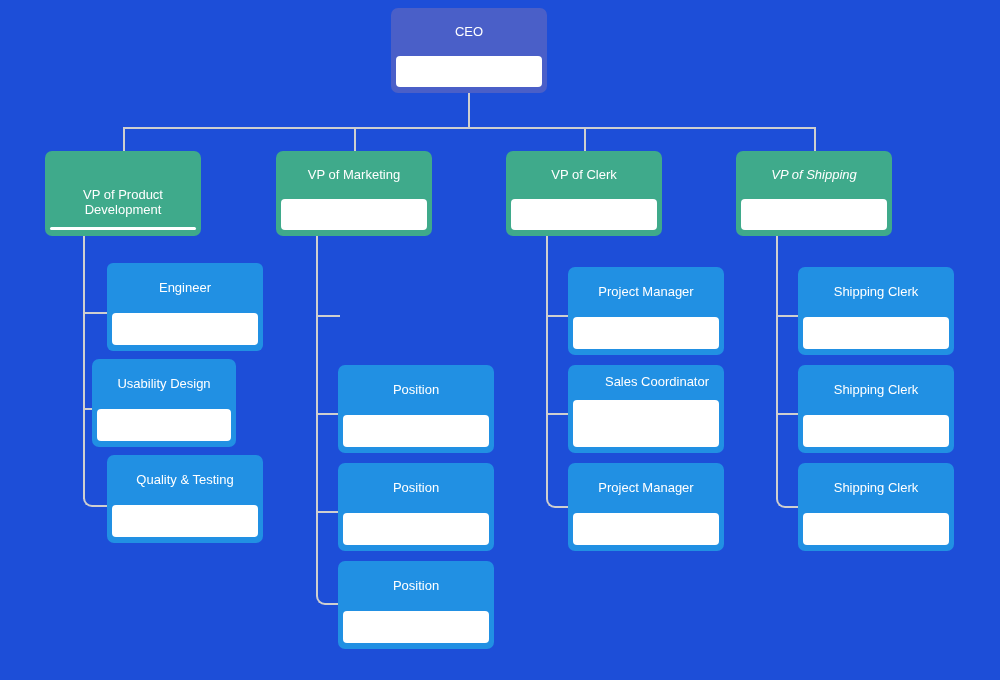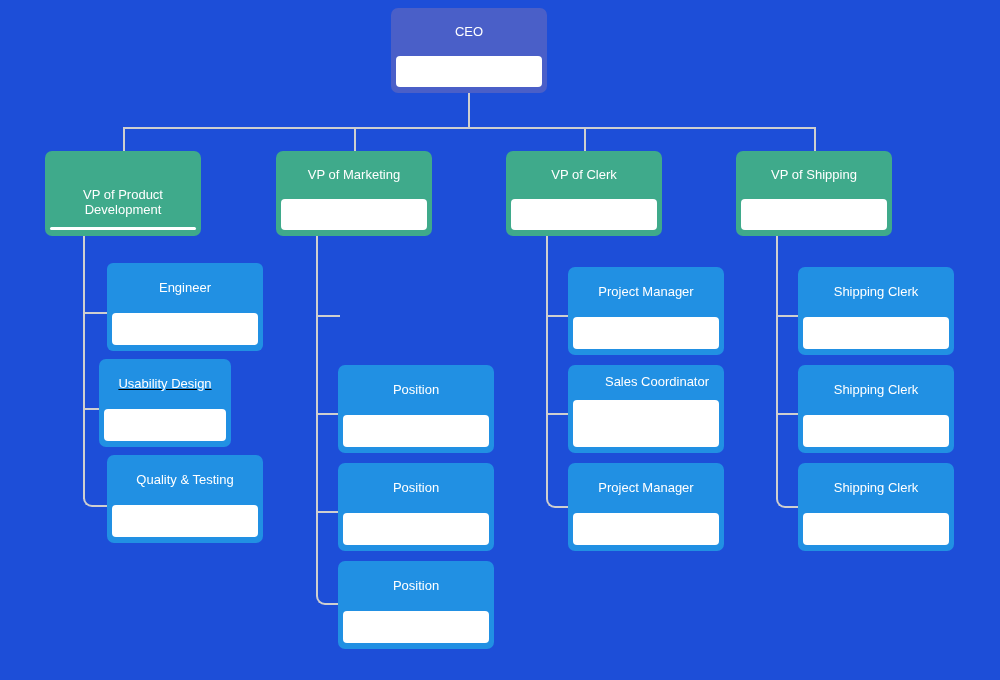--- a/index.html
+++ b/index.html
@@ -123,30 +123,30 @@
     <div class="node-title" style="height:48px;">VP of Marketing</div>
     <div class="node-body"></div>
   </div>
 
   <div class="node level-vp" style="left:506px; top:151px; width:156px; height:85px;">
     <div class="node-title" style="height:48px;">VP of Clerk</div>
     <div class="node-body"></div>
   </div>
 
   <div class="node level-vp" style="left:736px; top:151px; width:156px; height:85px;">
-    <div class="node-title" style="height:48px;">VP of Shipping</div>
+    <div class="node-title" style="height:48px;font-style:italic;">VP of Shipping</div>
     <div class="node-body"></div>
   </div>
 
   <div class="node level-leaf" style="left:107px; top:263px; width:156px; height:88px;border-radius:6px;">
     <div class="node-title" style="height:50px;">Engineer</div>
     <div class="node-body"></div>
   </div>
 
-  <div class="node level-leaf" style="left:99px; top:359px; width:132px; height:88px;text-decoration:underline;">
+  <div class="node level-leaf" style="left:92px; top:359px; width:144px; height:88px;">
     <div class="node-title" style="height:50px;">Usability Design</div>
     <div class="node-body"></div>
   </div>
 
   <div class="node level-leaf" style="left:107px; top:455px; width:156px; height:88px;">
     <div class="node-title" style="height:50px;">Quality &amp; Testing</div>
     <div class="node-body"></div>
   </div>
 
 

